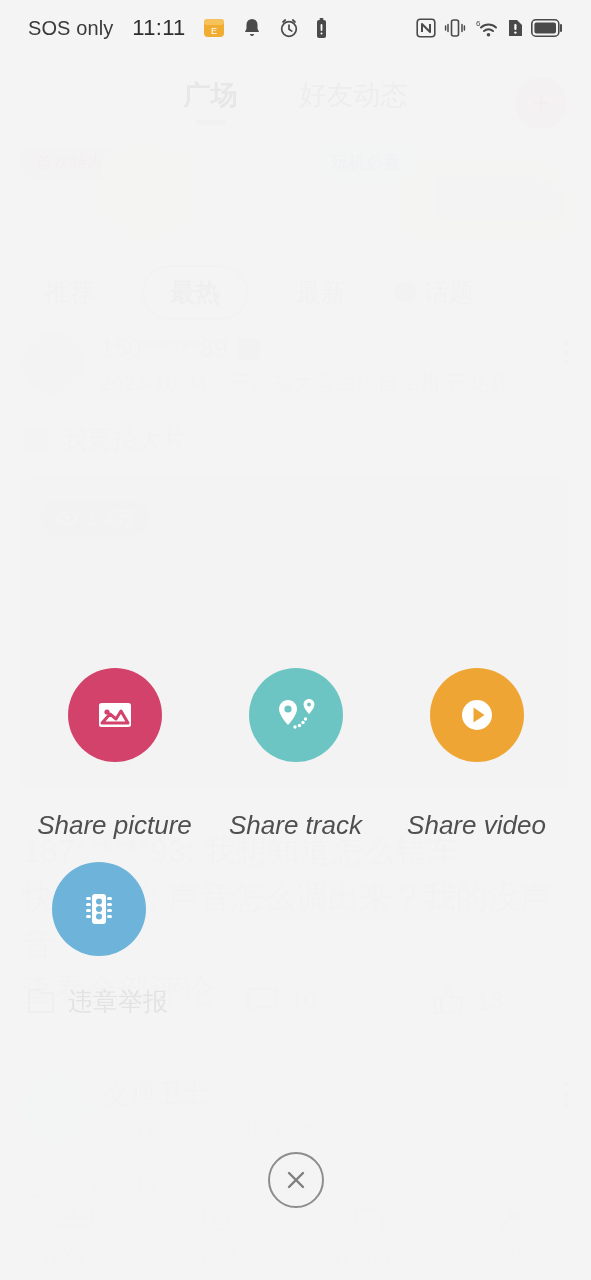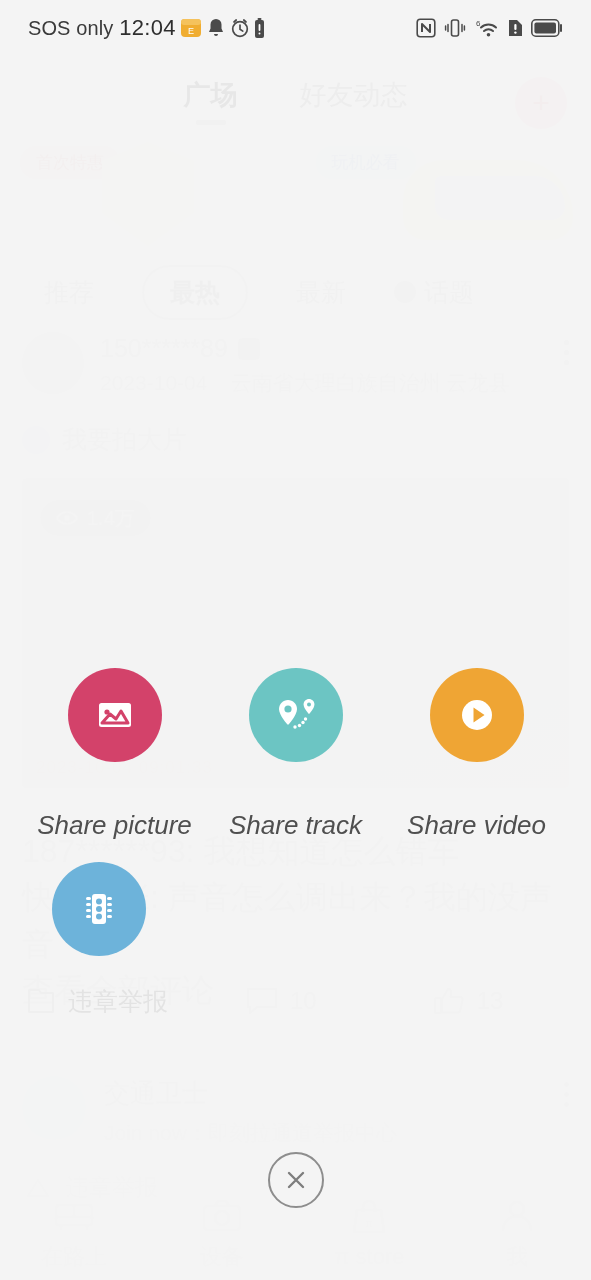--- a/index.html
+++ b/index.html
@@ -10,21 +10,21 @@
     overflow:hidden;
   }
   #screen { position:relative; width:591px; height:1280px; background:#f4f4f4; overflow:hidden; }
 
   
   .statusbar {
     position:absolute; top:0; left:0; width:591px; height:56px;
     display:flex; align-items:center; justify-content:space-between;
     padding:0 28px; z-index:40;
   }
-  .sb-left { display:flex; align-items:center; gap:4px; }
+  .sb-left { display:flex; align-items:center; gap:17px; }
   .sb-carrier { font-size:20px; color:#3a3a3a; letter-spacing:.1px; }
   .sb-time { font-size:22px; color:#2e2e2e; font-weight:400; letter-spacing:.3px; margin-left:2px;}
   .sb-right { display:flex; align-items:center; gap:8px; }
   .ic { display:inline-block; line-height:0; }
 
   
   .app-bg { position:absolute; inset:0; z-index:5; }
   .dim-veil {
     position:absolute; inset:0; background:rgba(244,244,244,0.88); z-index:20;
   }
@@ -183,21 +183,21 @@
   .bn-label { font-size:22px; color:#e8e8e8; }
 </style>
 </head>
 <body>
 
 <div id="screen">
 
   <div class="statusbar">
     <div class="sb-left">
       <span class="sb-carrier">SOS only</span>
-      <span class="sb-time">12:04</span>
+      <span class="sb-time">11:11</span>
       <span class="ic">
         <svg width="22" height="22" viewBox="0 0 22 22">
             <rect x="1" y="2" width="20" height="18" rx="4" fill="#f0ad31"></rect>
             <rect x="1" y="2" width="20" height="6" rx="3" fill="#f5c25c"></rect>
             <text x="11" y="17" font-size="9" fill="#fff" text-anchor="middle" font-family="Liberation Sans">E</text>
           </svg>
       </span>
       <span class="ic">
         <svg width="20" height="21" viewBox="0 0 20 21">
             <path d="M10 1a5.5 5.5 0 0 0-5.5 5.5v4L3 14h14l-1.5-3.5v-4A5.5 5.5 0 0 0 10 1z" fill="#4a4a4a"></path>

